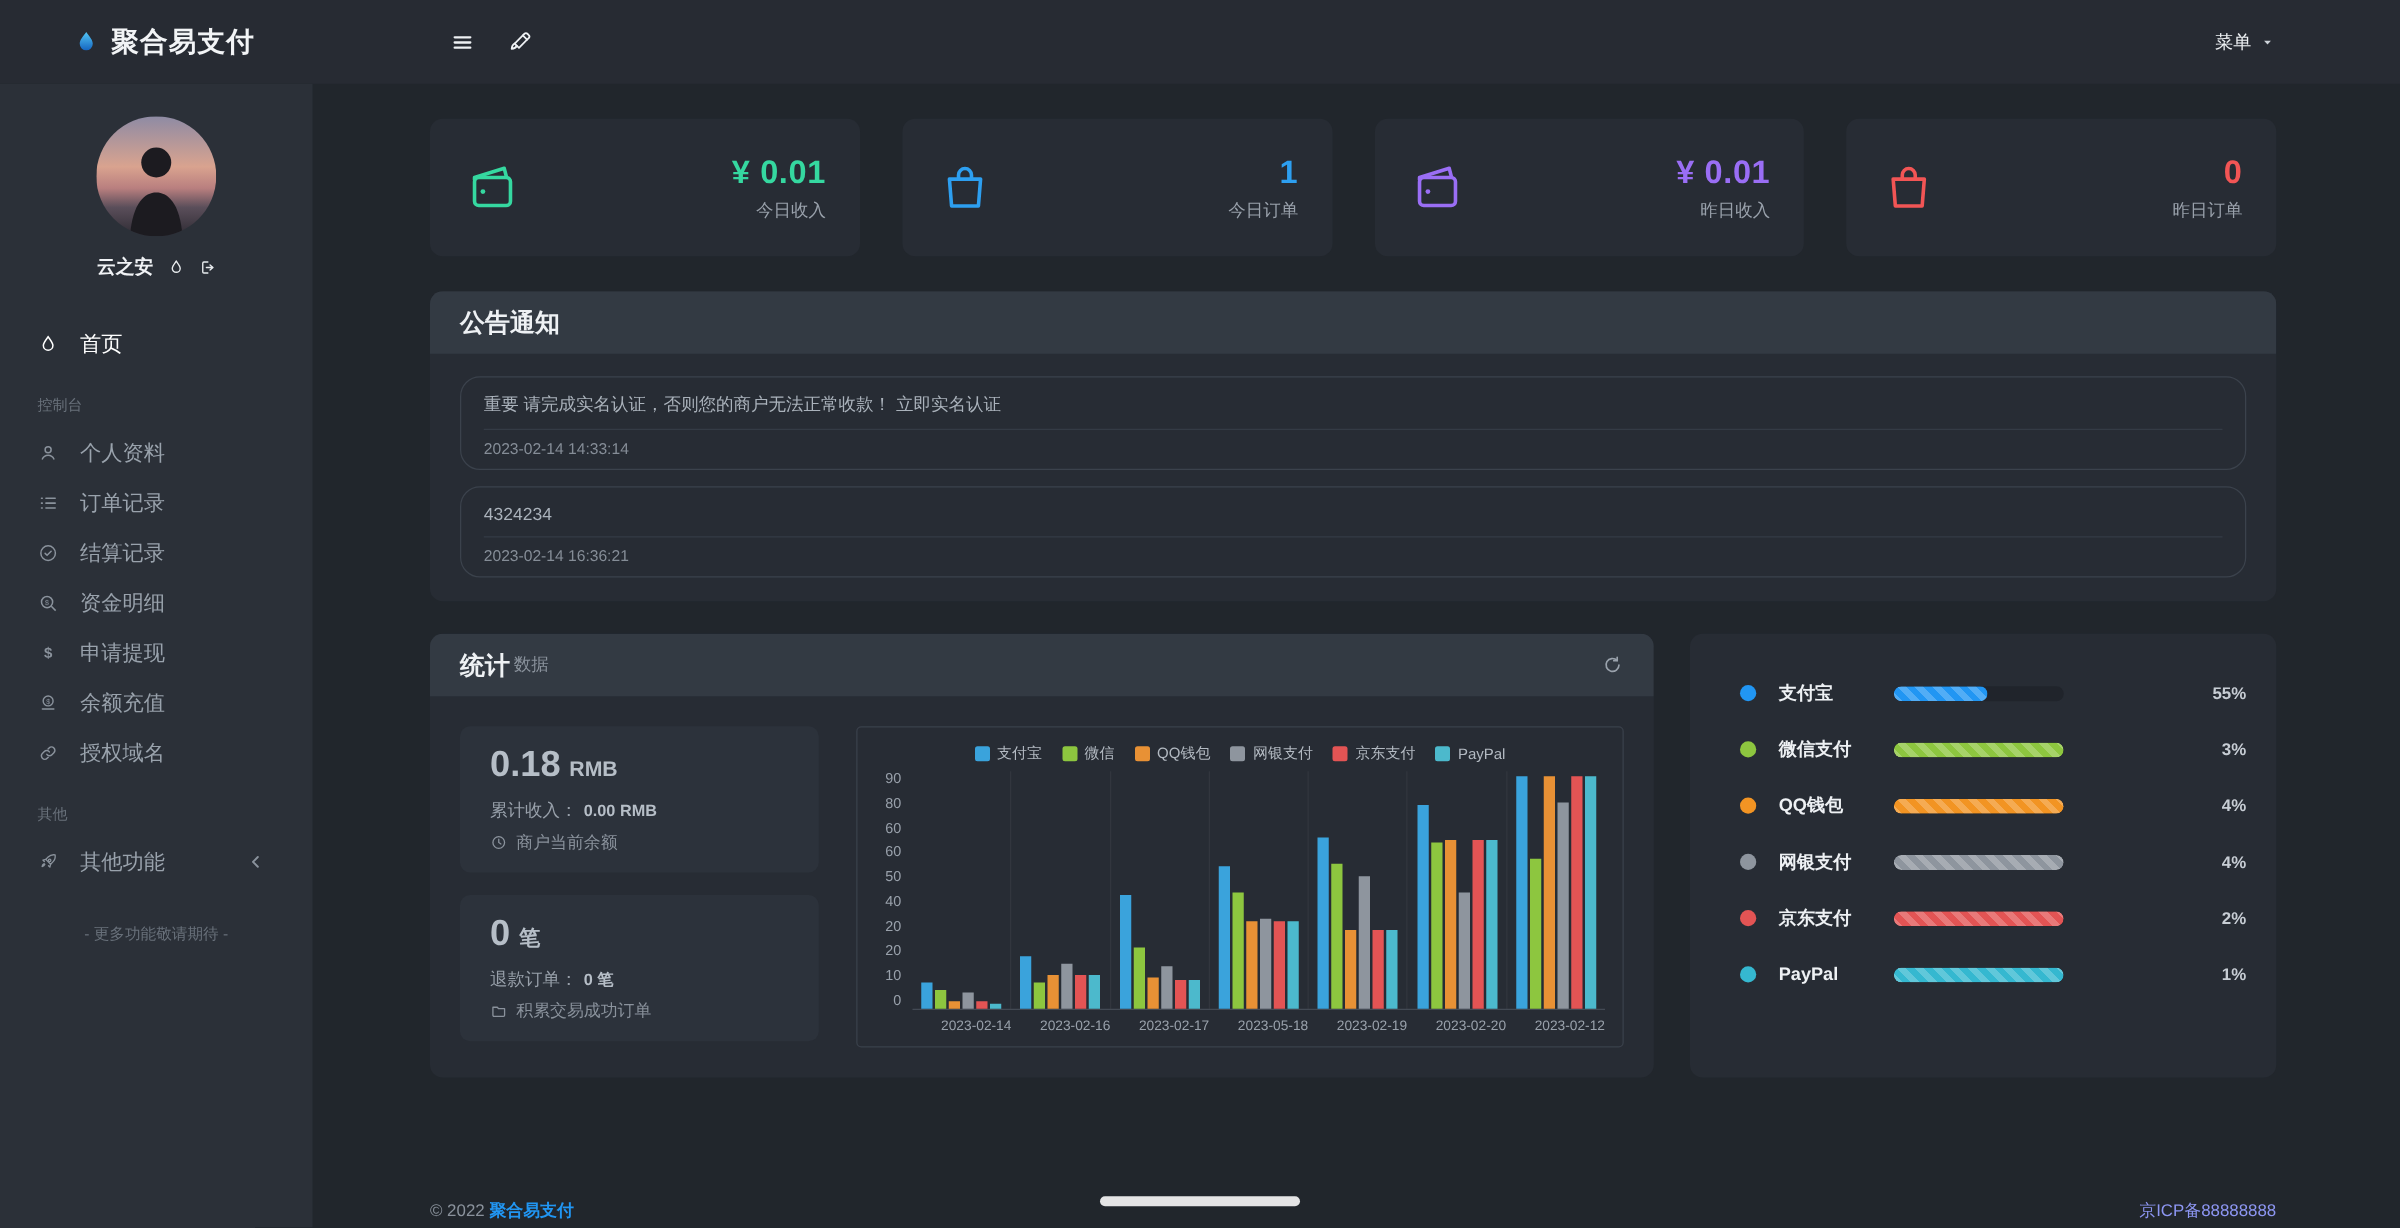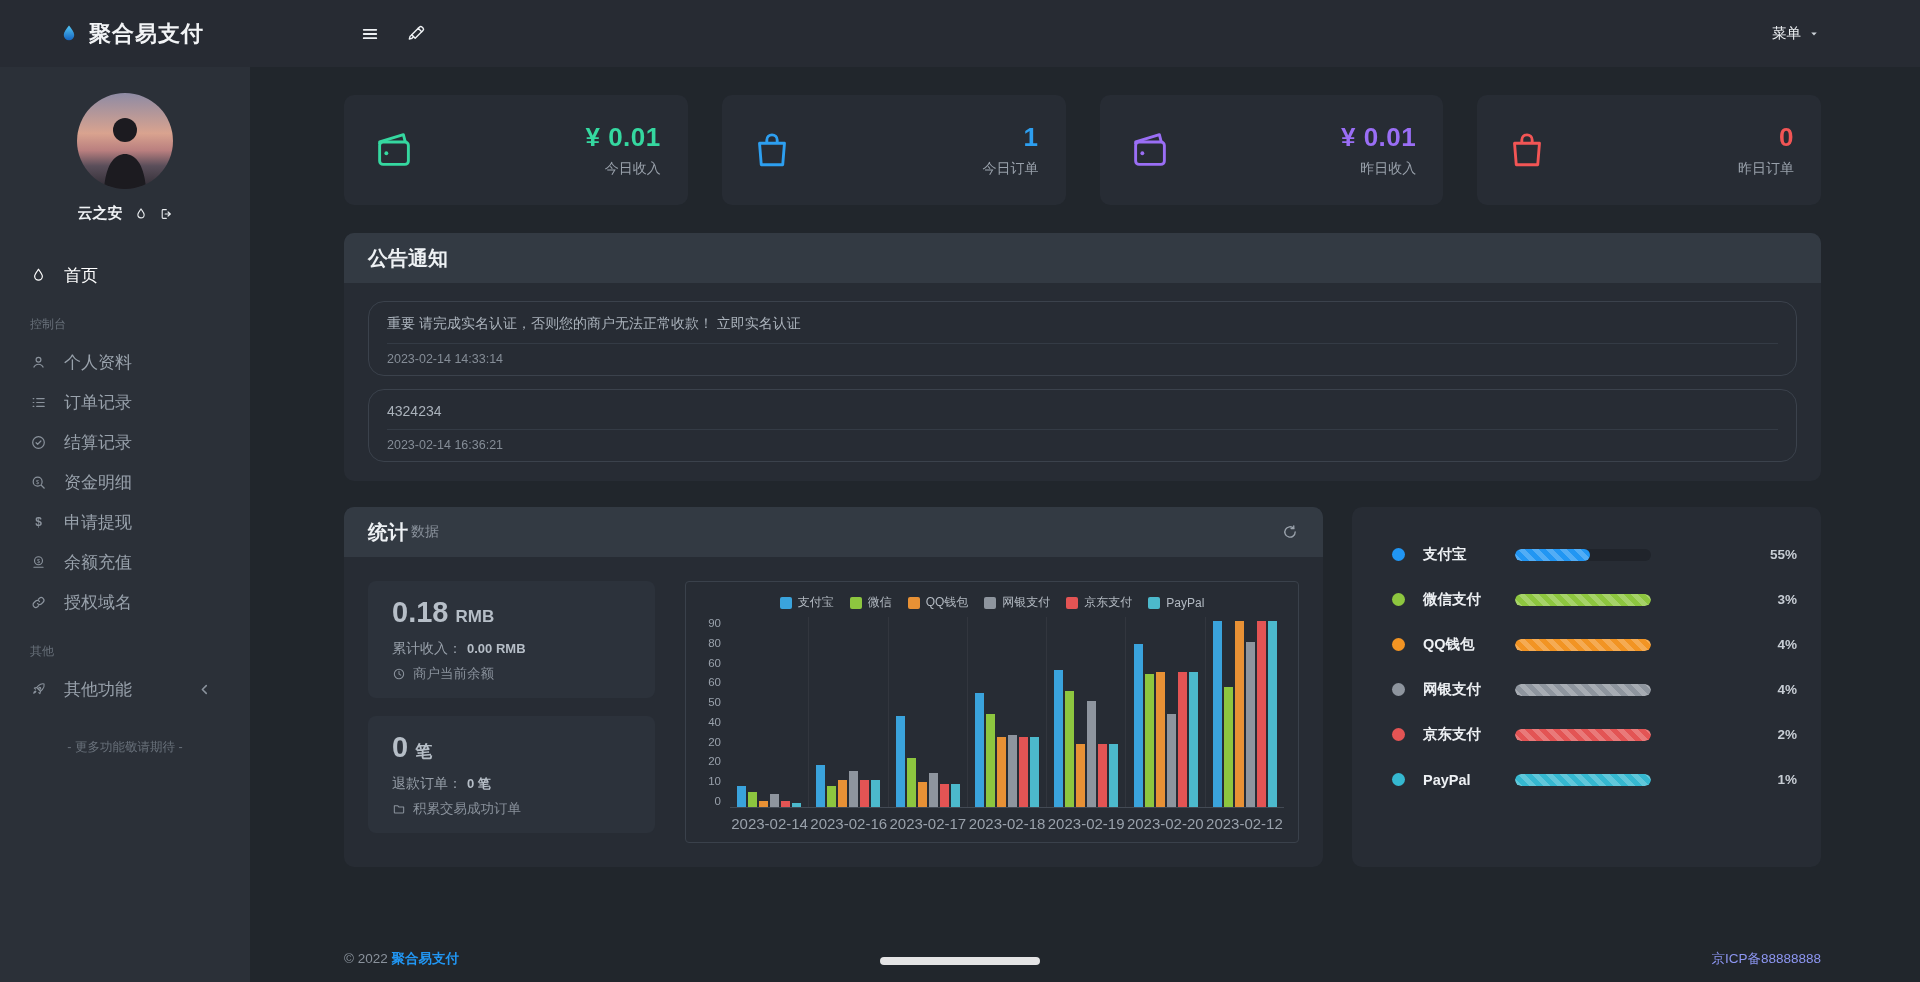--- a/index.html
+++ b/index.html
@@ -81,32 +81,32 @@
   .legend-item{display:flex;align-items:center;gap:6px;font-size:12px;color:#b3bac2;cursor:pointer;}
   .legend-swatch{width:12px;height:12px;border-radius:2px;flex:none;}
   .plot{display:flex;margin-top:6px;}
   .y-axis{width:30px;height:190px;box-sizing:border-box;display:flex;flex-direction:column;justify-content:space-between;align-items:flex-end;padding-right:9px;font-size:11.5px;color:#99a1ab;}
   .bars-area{flex:1;min-width:0;}
   .bars-row{display:flex;height:190px;align-items:flex-end;border-bottom:1px solid #434a54;}
   .bar-group{flex:1;height:100%;display:flex;justify-content:center;align-items:flex-end;gap:2px;}
   .bar-group + .bar-group{border-left:1px solid rgba(255,255,255,0.05);}
   .bar{width:9px;}
   .x-labels{display:flex;margin-top:7px;}
-  .x-label{flex:1;text-align:center;font-size:15px;color:#99a1ab;white-space:nowrap;}
+  .x-label{flex:1;text-align:right;font-size:11px;color:#99a1ab;white-space:nowrap;}
 
   .channels-body{padding:25px 24px 0;}
   .channel-row{display:flex;align-items:center;height:45px;}
   .channel-dot{width:13px;height:13px;border-radius:50%;margin-left:16px;flex:none;}
   .channel-name{margin-left:18px;width:92px;font-size:14.5px;font-weight:bold;color:#eef1f4;}
   .channel-bar{width:136px;height:12px;border-radius:6px;background:#20242b;overflow:hidden;}
   .channel-fill{height:100%;border-radius:6px;
     background-image:repeating-linear-gradient(45deg,rgba(255,255,255,.22) 0 5px,rgba(255,255,255,0) 5px 10px);}
   .channel-pct{margin-left:auto;font-size:13.5px;font-weight:bold;color:#c7cdd4;}
 
-  .footer{position:absolute;left:94px;right:99px;bottom:14px;display:flex;justify-content:space-between;font-size:13.5px;color:#8a929c;}
+  .footer{position:absolute;left:94px;right:99px;bottom:4px;display:flex;justify-content:space-between;font-size:13.5px;color:#8a929c;}
   .footer-link{color:#2196f3;font-weight:bold;cursor:pointer;}
   .icp{color:#8d96f2;cursor:pointer;}
 
   .scroll-pill{position:absolute;left:880px;top:957px;width:160px;height:8px;border-radius:4px;background:rgba(255,255,255,0.88);cursor:grab;}
 </style>
 </head>
 <body>
 
 <header class="navbar">
   <div class="brand">
@@ -482,21 +482,21 @@
                     <div class="bar" style="height: 97.7778%; background: rgb(232, 145, 53);"></div>
                     <div class="bar" style="height: 86.6667%; background: rgb(142, 149, 158);"></div>
                     <div class="bar" style="height: 97.7778%; background: rgb(227, 84, 84);"></div>
                     <div class="bar" style="height: 97.7778%; background: rgb(76, 185, 204);"></div>
                   </div>
                 </div>
               <div class="x-labels" id="chart-xlabels">
                   <div class="x-label">2023-02-14</div>
                   <div class="x-label">2023-02-16</div>
                   <div class="x-label">2023-02-17</div>
-                  <div class="x-label">2023-02-18</div>
+                  <div class="x-label">2023-05-18</div>
                   <div class="x-label">2023-02-19</div>
                   <div class="x-label">2023-02-20</div>
                   <div class="x-label">2023-02-12</div>
                 </div>
             </div>
           </div>
         </div>
       </div>
     </section>
 

